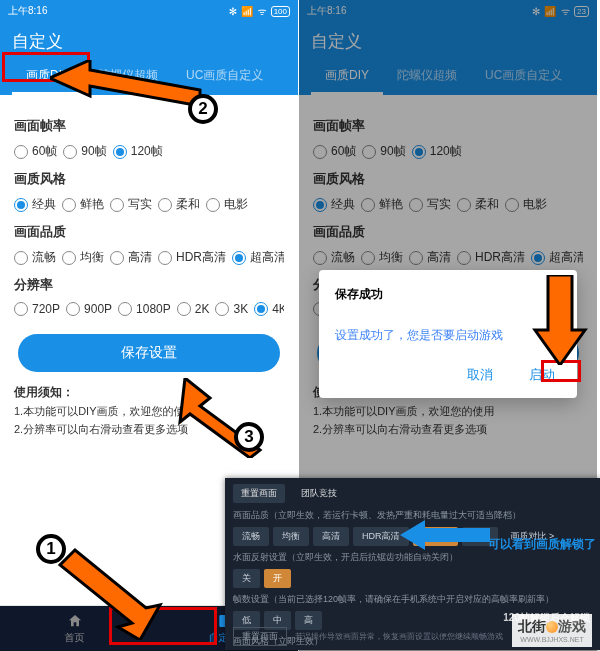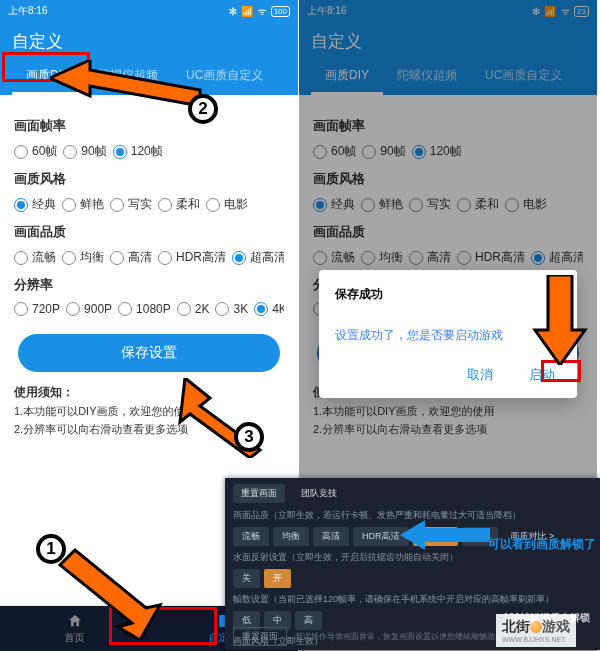--- a/index.html
+++ b/index.html
@@ -50,21 +50,21 @@
 .chip { background: #2d3a4a; padding: 3px 9px; border-radius: 2px; color: #cbd2da; font-size: 9px; }
 .chip.sel { background: #d08838; color: #fff; }
 .game-foot { position: absolute; bottom: 4px; left: 8px; display: flex; gap: 8px; align-items: center; }
 .game-foot-btn { border: 1px solid #4a5564; padding: 2px 8px; color: #8a94a0; font-size: 9px; }
 
 
 .red-box { position: absolute; border: 3px solid #e30000; pointer-events: none; }
 .num-badge { position: absolute; width: 30px; height: 30px; border: 4px solid #000; background: #fff; border-radius: 50%; font-weight: 900; font-size: 17px; display: flex; align-items: center; justify-content: center; }
 .arrow-orange { position: absolute; }
 .arrow-blue-text { position: absolute; color: #1a8fe6; font-size: 12px; font-weight: bold; }
-.logo { position: absolute; bottom: 4px; right: 24px; background: rgba(255,255,255,0.9); padding: 4px 6px; font-size: 10px; text-align: left; }
+.logo { position: absolute; bottom: 4px; right: 8px; background: rgba(255,255,255,0.9); padding: 4px 6px; font-size: 10px; text-align: center; }
 .logo .big { font-size: 14px; font-weight: bold; color: #333; }
 .logo .orb { display: inline-block; width: 12px; height: 12px; border-radius: 50%; background: radial-gradient(circle at 30% 30%, #ffd080, #ff9020); vertical-align: -2px; }
 .logo .sub { font-size: 7px; color: #888; }
 </style>
 </head>
 <body>
 
 <div class="canvas">
 
   <div class="phone phone-left">

